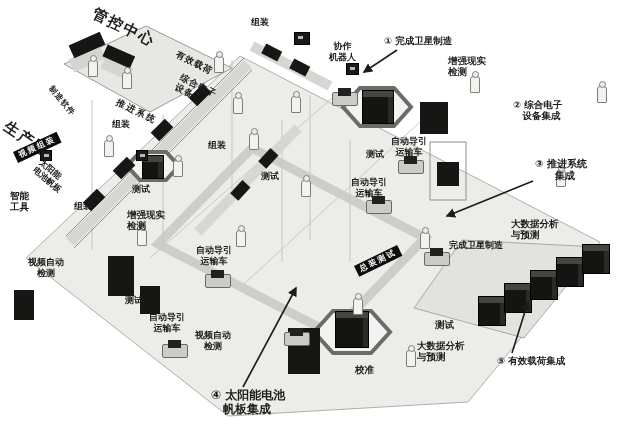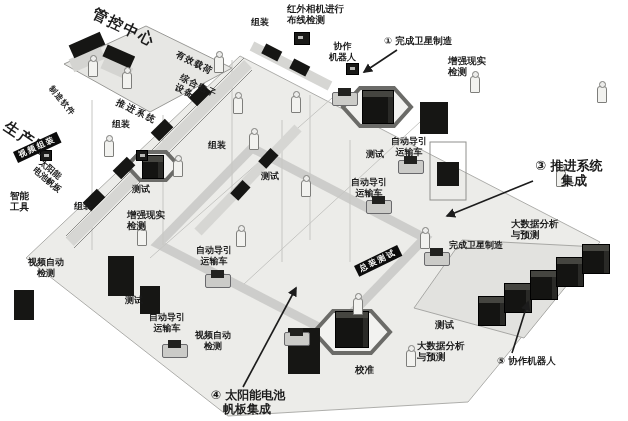--- a/index.html
+++ b/index.html
@@ -146,28 +146,28 @@
       <div class="lbl" style="left: 183px; top: 72px; font-size: 9px; font-weight: 700; transform: rotate(27deg); letter-spacing: 1px;">综合电子
 设备</div>
       <div class="lbl" style="left: 44px; top: 157px; font-size: 8.5px; font-weight: 700; transform: rotate(40deg);">太阳能
 电池帆板</div>
       <div class="lbl" style="left: 10px; top: 190px; font-size: 9.5px; font-weight: 800;">智能
 工具</div>
       <div class="lbl" style="left: 112px; top: 119px; font-size: 9px; font-weight: 700;">组装</div>
       <div class="lbl" style="left: 74px; top: 201px; font-size: 9px; font-weight: 700;">组装</div>
       <div class="lbl" style="left: 251px; top: 17px; font-size: 9px; font-weight: 700;">组装</div>
       <div class="lbl" style="left: 208px; top: 140px; font-size: 9px; font-weight: 700;">组装</div>
-      <div class="lbl" style="left: 287px; top: 3px; font-size: 9.5px; font-weight: 800;">红外相机进行
-布线检测</div>
       <div class="lbl" style="left: 329px; top: 41px; font-size: 9px; font-weight: 800; text-align: center;">协作
 机器人</div>
       <div class="lbl" style="left: 384px; top: 35px; font-size: 9.5px; font-weight: 800;">① 完成卫星制造</div>
       <div class="lbl" style="left: 448px; top: 55px; font-size: 9.5px; font-weight: 800;">增强现实
 检测</div>
-      <div class="lbl" style="left: 535px; top: 158px; font-size: 13px; font-weight: 800;">③ 推进系统
+      <div class="lbl" style="left: 513px; top: 99px; font-size: 9.5px; font-weight: 800;">② 综合电子
+　设备集成</div>
+      <div class="lbl" style="left: 535px; top: 158px; font-size: 10px; font-weight: 800;">③ 推进系统
 　　集成</div>
       <div class="lbl" style="left: 366px; top: 149px; font-size: 9px; font-weight: 700;">测试</div>
       <div class="lbl" style="left: 391px; top: 136px; font-size: 9px; font-weight: 700; text-align: center;">自动导引
 运输车</div>
       <div class="lbl" style="left: 261px; top: 171px; font-size: 9px; font-weight: 700;">测试</div>
       <div class="lbl" style="left: 127px; top: 209px; font-size: 9.5px; font-weight: 800;">增强现实
 检测</div>
       <div class="lbl" style="left: 132px; top: 184px; font-size: 9px; font-weight: 700;">测试</div>
       <div class="lbl" style="left: 351px; top: 177px; font-size: 9px; font-weight: 700; text-align: center;">自动导引
 运输车</div>
@@ -180,19 +180,19 @@
       <div class="lbl" style="left: 28px; top: 257px; font-size: 9px; font-weight: 700; text-align: center;">视频自动
 检测</div>
       <div class="lbl" style="left: 149px; top: 312px; font-size: 9px; font-weight: 700; text-align: center;">自动导引
 运输车</div>
       <div class="lbl" style="left: 195px; top: 330px; font-size: 9px; font-weight: 700; text-align: center;">视频自动
 检测</div>
       <div class="lbl" style="left: 355px; top: 364px; font-size: 9.5px; font-weight: 800;">校准</div>
       <div class="lbl" style="left: 435px; top: 319px; font-size: 9.5px; font-weight: 800;">测试</div>
       <div class="lbl" style="left: 417px; top: 340px; font-size: 9.5px; font-weight: 800;">大数据分析
 与预测</div>
-      <div class="lbl" style="left: 497px; top: 355px; font-size: 9.5px; font-weight: 800;">⑤ 协作机器人</div>
+      <div class="lbl" style="left: 497px; top: 355px; font-size: 9.5px; font-weight: 800;">⑤ 有效载荷集成</div>
       <div class="lbl" style="left: 211px; top: 388px; font-size: 12px; font-weight: 800;">④ 太阳能电池
 　帆板集成</div>
       <div class="lbl banner" style="left: 13px; top: 152px; font-size: 8px; font-weight: 700; transform: rotate(-25deg);">视频组装</div>
       <div class="lbl banner" style="left: 354px; top: 266px; font-size: 8px; font-weight: 700; transform: rotate(-26deg);">总装测试</div>
     </div>
 </div>
 
 </body></html>

